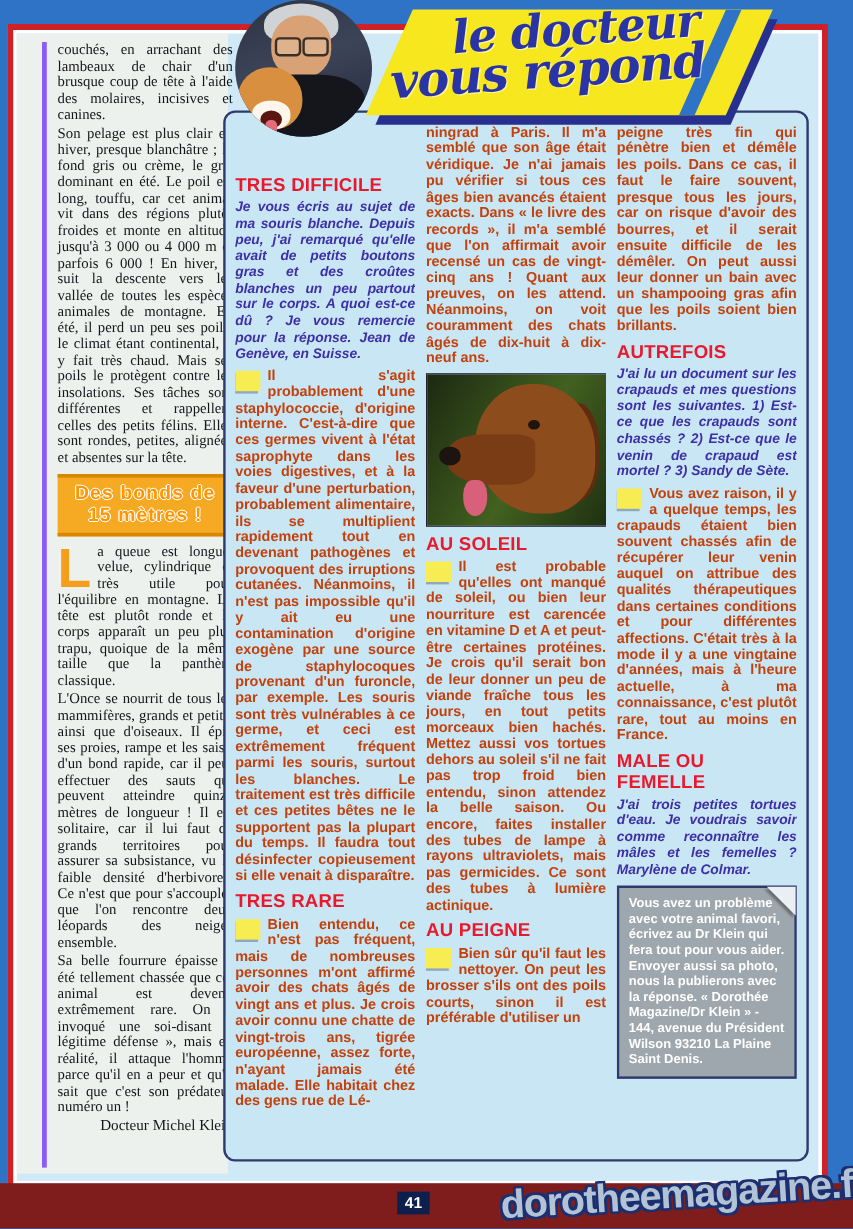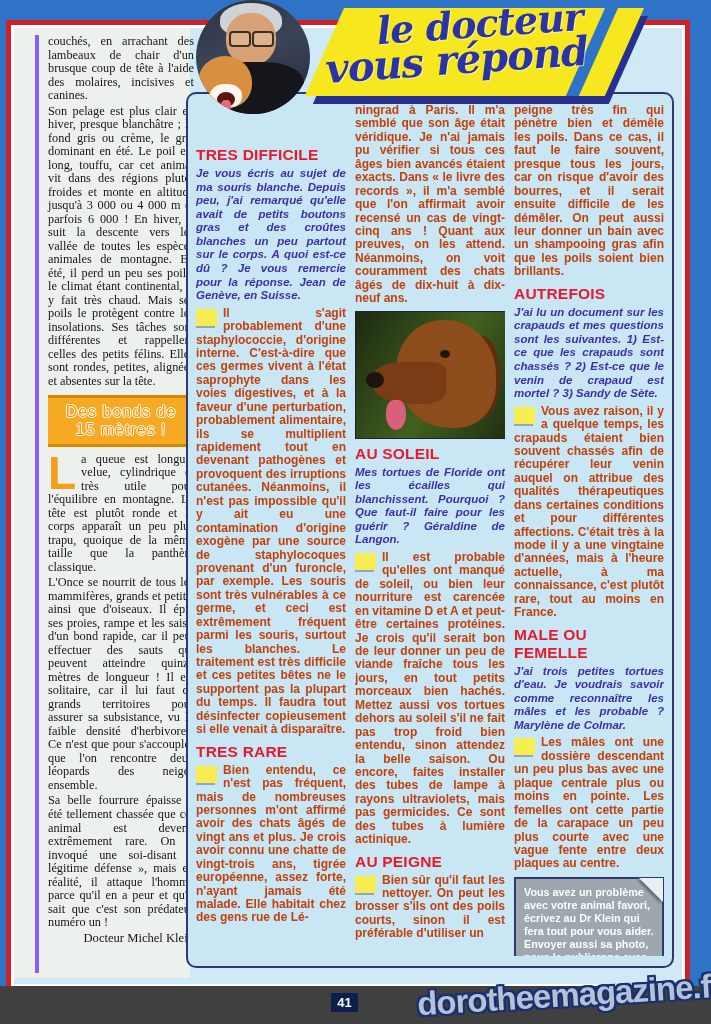--- a/index.html
+++ b/index.html
@@ -11,21 +11,21 @@
   .left-strip{position:absolute;left:3px;top:3px;width:176px;height:950px;background:#edf1ee;}
   
   .leftcol{position:absolute;left:24px;top:10px;width:146px;height:938px;overflow:hidden;
            border-left:4px solid #8b5cf6;padding-left:9px;
            font-family:"Liberation Serif",serif;font-size:12.3px;line-height:1.1;
            color:#15151a;text-align:justify;}
   .leftcol p{margin:0 0 2px 0;}
   .orange-box{margin:7px 0 6px 0;padding:5px 2px;background:#f6a922;
               border-top:3px solid #d88700;border-bottom:3px solid #d88700;
               text-align:center;font-family:"Liberation Sans",sans-serif;}
-  .orange-box div{font-size:16px;font-weight:400;color:#ff9600;letter-spacing:1px;
+  .orange-box div{font-size:16px;font-weight:700;color:#ff9600;letter-spacing:1px;
                   text-shadow:1px 0 #fff,-1px 0 #fff,0 1px #fff,0 -1px #fff;}
   .dropcap{float:left;font-family:"Liberation Sans",sans-serif;font-weight:900;
            font-size:46px;line-height:.8;color:#f49f1c;margin:2px 5px 0 0;}
   .signature{text-align:right;margin-top:3px;font-size:12.6px;}
   
   .qa-panel{position:absolute;left:175px;top:67px;width:488px;height:876px;
             border:2px solid #2c3a6e;border-radius:10px;background:#c9e6f4;
             display:flex;gap:9px;padding:10px 8px;box-sizing:border-box;}
   .qa-col{flex:1;min-width:0;overflow:hidden;}
   .qa-col.first{padding-top:36px;}
@@ -75,21 +75,21 @@
   .dp-face{position:absolute;left:30px;top:13px;width:50px;height:52px;border-radius:46%;background:#d8a276;}
   .dp-glasses{position:absolute;left:33px;top:31px;width:48px;height:15px;}
   .dp-lens{display:inline-block;width:18px;height:12px;border:2px solid #3a2f25;border-radius:4px;
            background:rgba(255,255,255,.18);margin-right:1px;vertical-align:top;}
   .dp-sweater{position:absolute;left:10px;top:62px;width:98px;height:52px;border-radius:40% 40% 0 0;background:#15161c;}
   .dp-dog{position:absolute;left:2px;top:56px;width:54px;height:52px;border-radius:50% 50% 45% 45%;background:#d88f3f;}
   .dp-dog-muzzle{position:absolute;left:14px;top:84px;width:32px;height:24px;border-radius:45%;background:#fdf6ec;}
   .dp-dog-mouth{position:absolute;left:21px;top:92px;width:18px;height:15px;border-radius:50%;background:#5a1712;}
   .dp-dog-tongue{position:absolute;left:25px;top:100px;width:10px;height:12px;border-radius:40%;background:#e56a7a;}
   
-  .bottom{position:absolute;left:0;top:986px;width:711px;height:38px;background:#404040;}
+  .bottom{position:absolute;left:0;top:986px;width:711px;height:38px;background:#7f1d1d;}
   .pagenum{position:absolute;left:331px;top:7px;width:27px;height:19px;background:#0e1f4d;
            color:#fff;font-weight:900;font-size:13px;text-align:center;line-height:19px;}
   .watermark{position:absolute;right:-12px;top:-10px;transform:rotate(-3.5deg);
              font-size:33px;font-weight:900;letter-spacing:-1px;color:#b3c3d6;white-space:nowrap;
              text-shadow:2px 0 #1c2f70,-2px 0 #1c2f70,0 2px #1c2f70,0 -2px #1c2f70,
                          2px 2px #1c2f70,-2px -2px #1c2f70,2px -2px #1c2f70,-2px 2px #1c2f70;}
 </style>
 </head>
 <body>
 
@@ -131,42 +131,38 @@
         <p class="answer">ningrad à Paris. Il m'a semblé que son âge était véridique. Je n'ai jamais pu vérifier si tous ces âges bien avancés étaient exacts. Dans « le livre des records », il m'a semblé que l'on affirmait avoir recensé un cas de vingt-cinq ans ! Quant aux preuves, on les attend. Néanmoins, on voit couramment des chats âgés de dix-huit à dix-neuf ans.</p>
         <div class="dog-photo">
           <div class="hound-ear"></div>
           <div class="hound-head"></div>
           <div class="hound-snout"></div>
           <div class="hound-nose"></div>
           <div class="hound-tongue"></div>
           <div class="hound-eye"></div>
         </div>
         <div class="qa-heading">AU SOLEIL</div>
-        <p class="question">Mes tortues de Floride ont les écailles qui blanchissent. Pourquoi ? Que faut-il faire pour les guérir ? Géraldine de Langon.</p>
         <p class="answer">
           <span class="bullet"></span><span>Il est probable qu'elles ont manqué de soleil, ou bien leur nourriture est carencée en vitamine D et A et peut-être certaines protéines. Je crois qu'il serait bon de leur donner un peu de viande fraîche tous les jours, en tout petits morceaux bien hachés. Mettez aussi vos tortues dehors au soleil s'il ne fait pas trop froid bien entendu, sinon attendez la belle saison. Ou encore, faites installer des tubes de lampe à rayons ultraviolets, mais pas germicides. Ce sont des tubes à lumière actinique.</span>
         </p>
         <div class="qa-heading">AU PEIGNE</div>
         <p class="answer">
           <span class="bullet"></span><span>Bien sûr qu'il faut les nettoyer. On peut les brosser s'ils ont des poils courts, sinon il est préférable d'utiliser un</span>
         </p>
       </div>
 
       <div class="qa-col">
         <p class="answer">peigne très fin qui pénètre bien et démêle les poils. Dans ce cas, il faut le faire souvent, presque tous les jours, car on risque d'avoir des bourres, et il serait ensuite difficile de les démêler. On peut aussi leur donner un bain avec un shampooing gras afin que les poils soient bien brillants.</p>
         <div class="qa-heading">AUTREFOIS</div>
         <p class="question">J'ai lu un document sur les crapauds et mes questions sont les suivantes. 1) Est-ce que les crapauds sont chassés ? 2) Est-ce que le venin de crapaud est mortel ? 3) Sandy de Sète.</p>
         <p class="answer">
           <span class="bullet"></span><span>Vous avez raison, il y a quelque temps, les crapauds étaient bien souvent chassés afin de récupérer leur venin auquel on attribue des qualités thérapeutiques dans certaines conditions et pour différentes affections. C'était très à la mode il y a une vingtaine d'années, mais à l'heure actuelle, à ma connaissance, c'est plutôt rare, tout au moins en France.</span>
         </p>
         <div class="qa-heading">MALE OU FEMELLE</div>
-        <p class="question">J'ai trois petites tortues d'eau. Je voudrais savoir comme reconnaître les mâles et les probable ? Marylène de Colmar.</p>
-        <p class="answer">
-          <span class="bullet"></span><span>Les mâles ont une dossière descendant un peu plus bas avec une plaque centrale plus ou moins en pointe. Les femelles ont cette partie de la carapace un peu plus courte avec une vague fente entre deux plaques au centre.</span>
-        </p>
+        <p class="question">J'ai trois petites tortues d'eau. Je voudrais savoir comme reconnaître les mâles et les femelles ? Marylène de Colmar.</p>
         <div class="note">
           <div class="fold"></div>
           <span>Vous avez un problème avec votre animal favori, écrivez au Dr Klein qui fera tout pour vous aider. Envoyer aussi sa photo, nous la publierons avec la réponse. « Dorothée Magazine/Dr Klein » - 144, avenue du Président Wilson 93210 La Plaine Saint Denis.</span>
         </div>
       </div>
 
     </div>
   </div>
 
   <div class="banner-shadow"></div>

